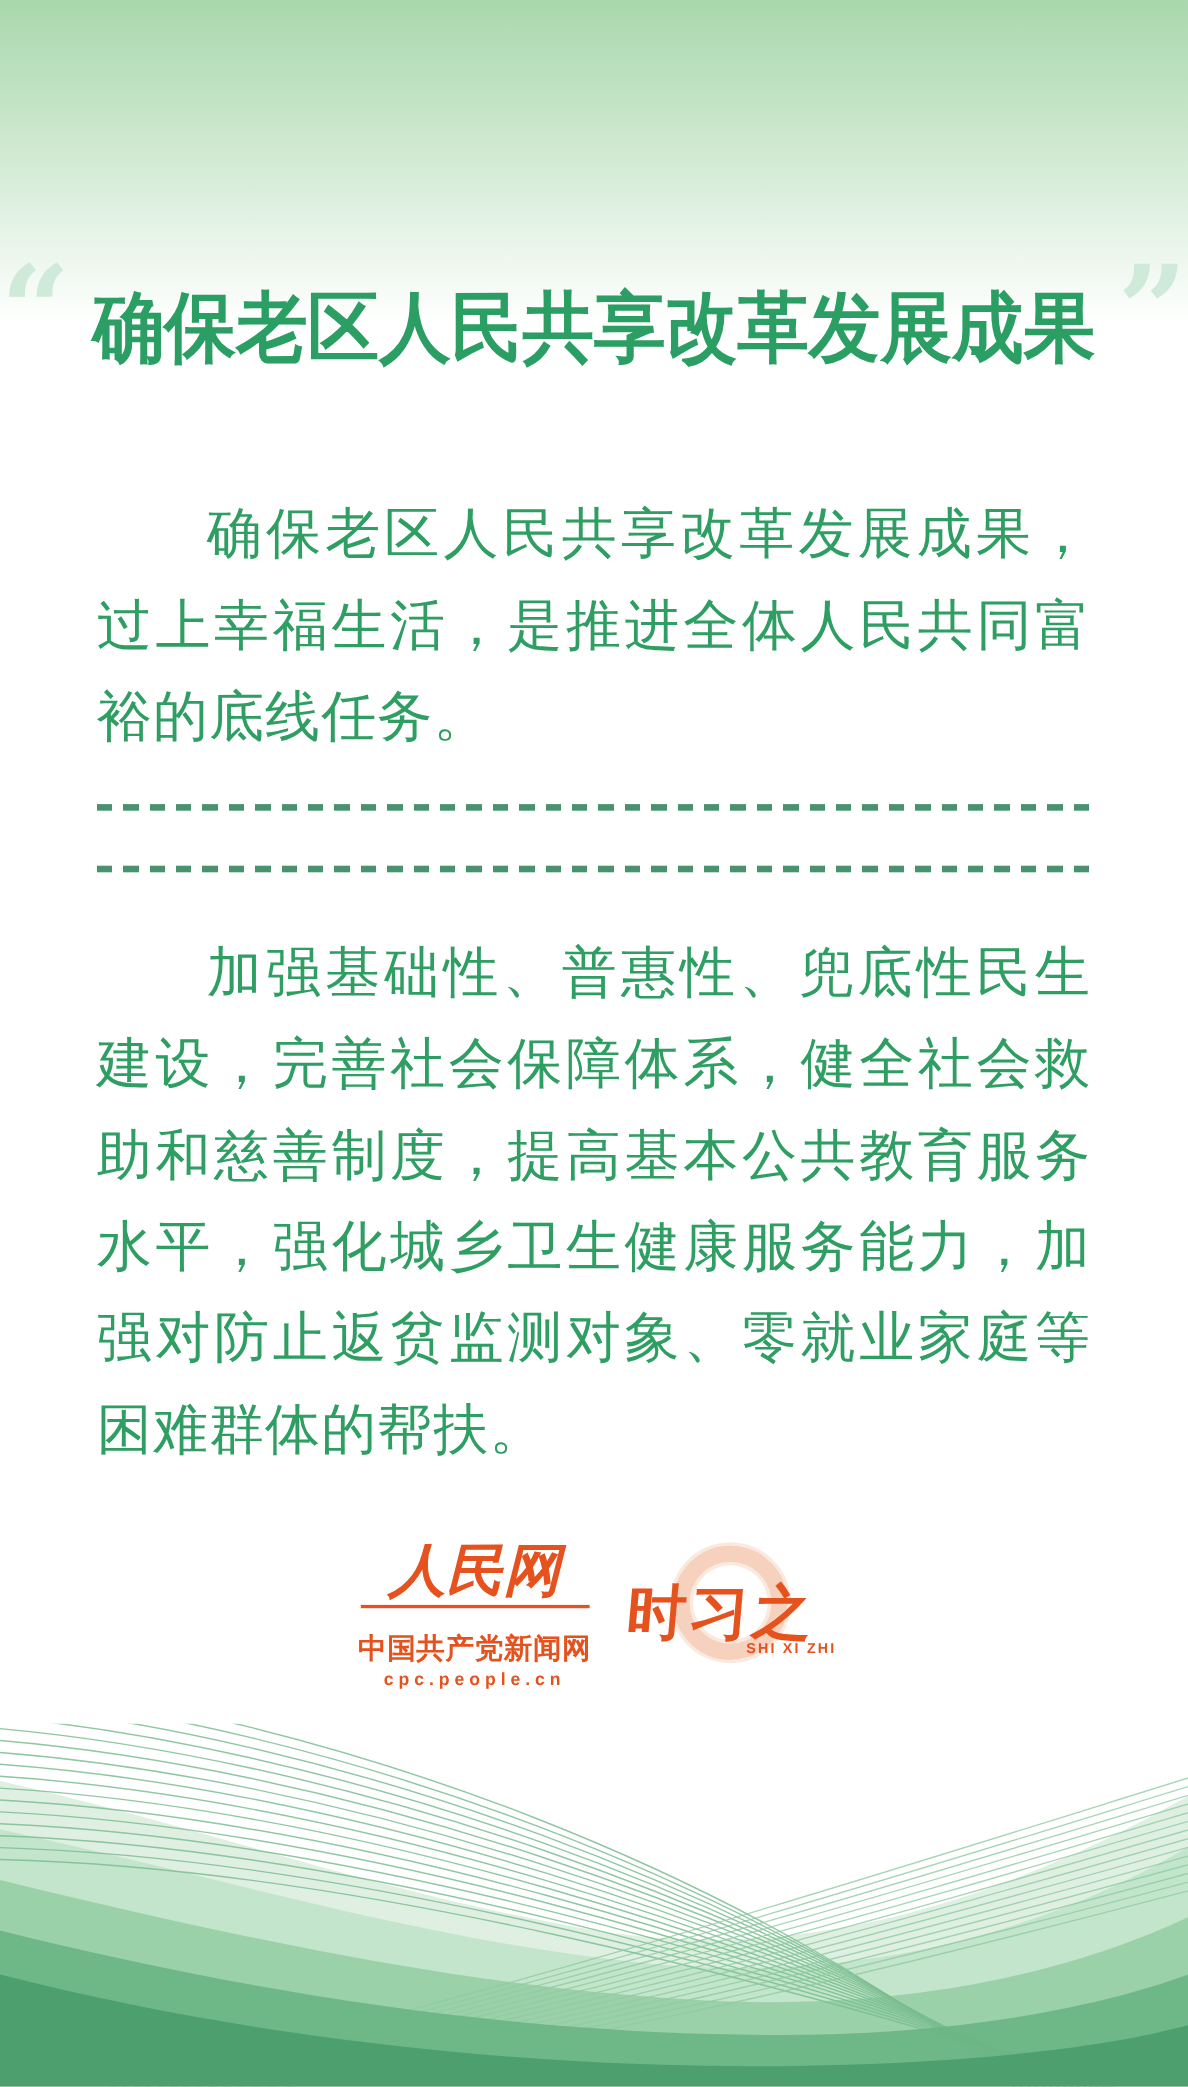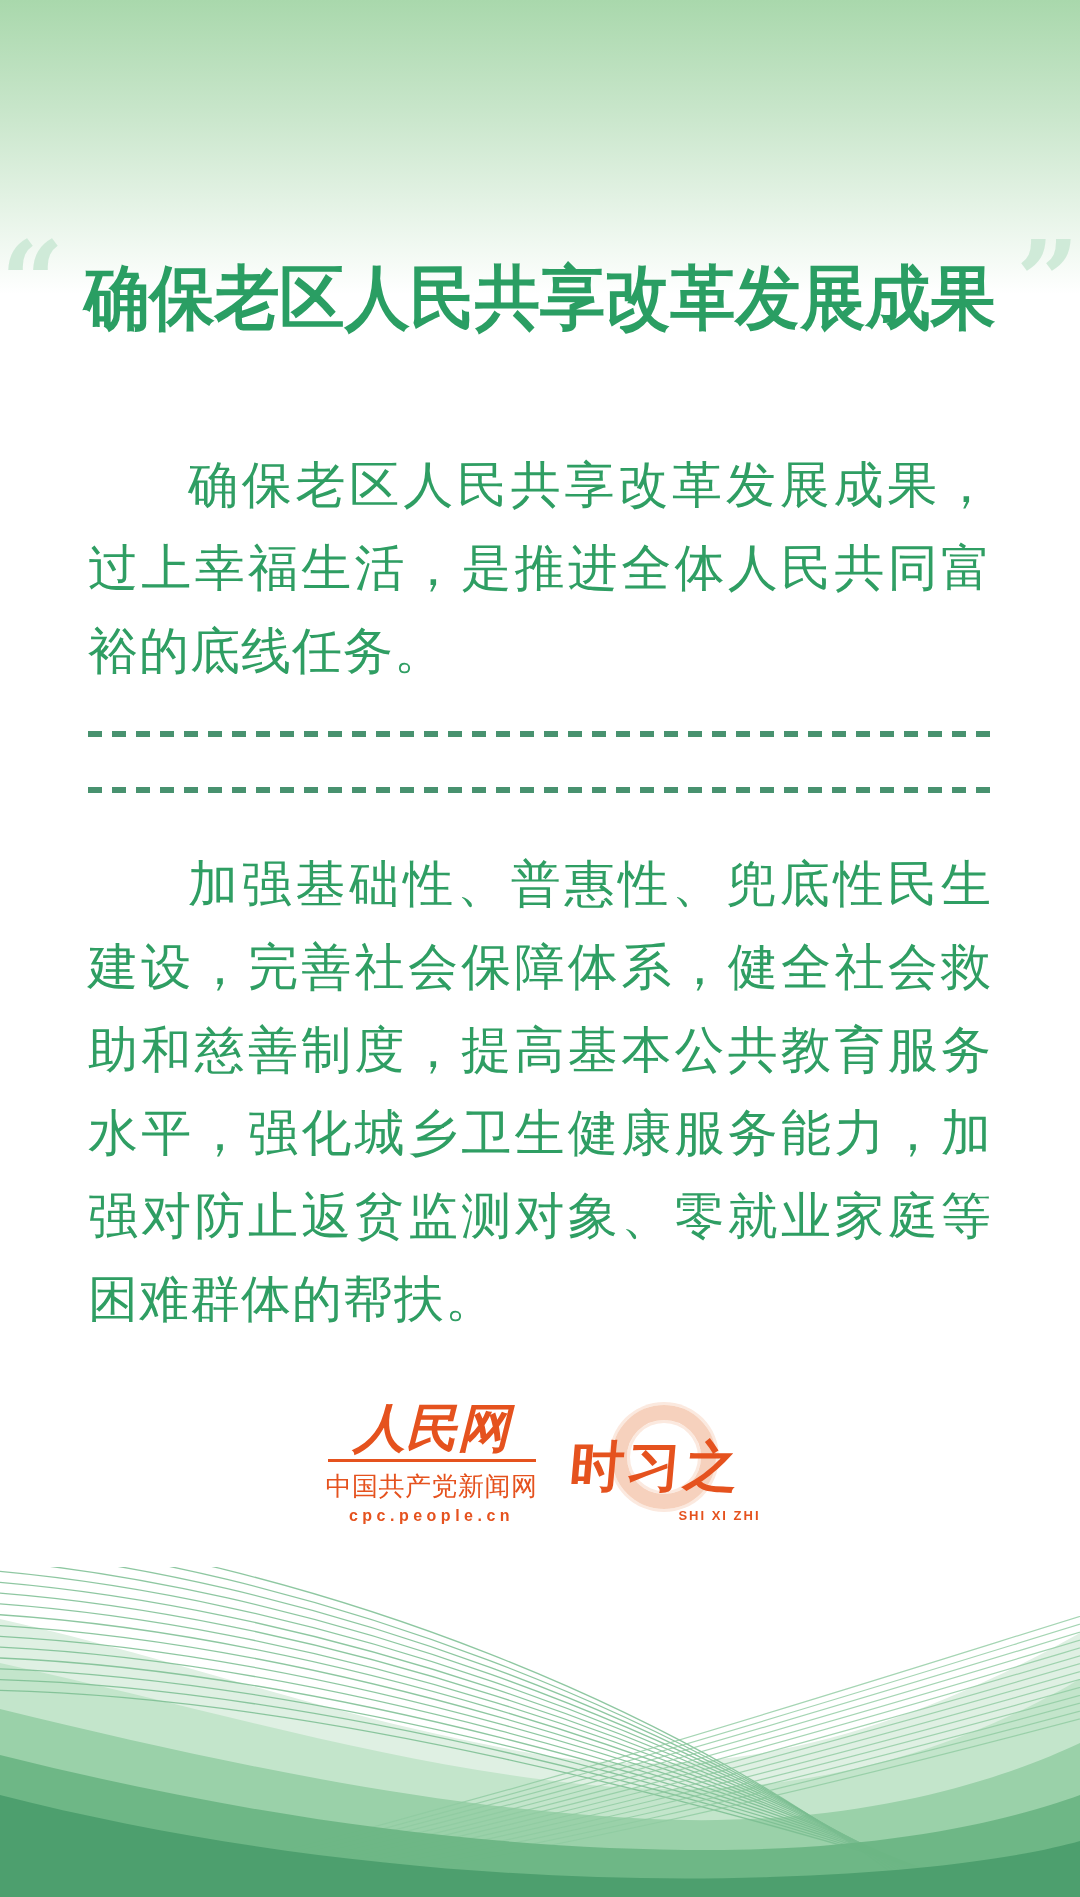--- a/index.html
+++ b/index.html
@@ -80,23 +80,23 @@
   .people-script {
     display: inline-block;
     font-size: 52px;
     line-height: 58px;
     font-weight: 700;
     font-style: italic;
     padding: 0 26px 2px 26px;
     border-bottom: 3px solid #e5521e;
   }
   .people-sub {
-    margin-top: 7px;
+    margin-top: 19px;
     font-size: 26px;
-    font-weight: 400;
+    font-weight: 700;
     letter-spacing: 0.5px;
   }
   .people-url {
     margin-top: 3px;
     font-size: 16px;
     font-weight: 700;
     letter-spacing: 4.5px;
   }
   .sxz-logo {
     position: relative;
@@ -122,21 +122,21 @@
     font-size: 54px;
     font-weight: 900;
     color: #e5521e;
     letter-spacing: 3px;
     white-space: nowrap;
     transform: skewX(-5deg);
   }
   .sxz-sub {
     position: absolute;
     right: -6px;
-    top: 103px;
+    top: 86px;
     font-size: 13px;
     font-weight: 700;
     color: #e5521e;
     letter-spacing: 2px;
   }
 
   
   .waves {
     position: absolute;
     left: 0;

